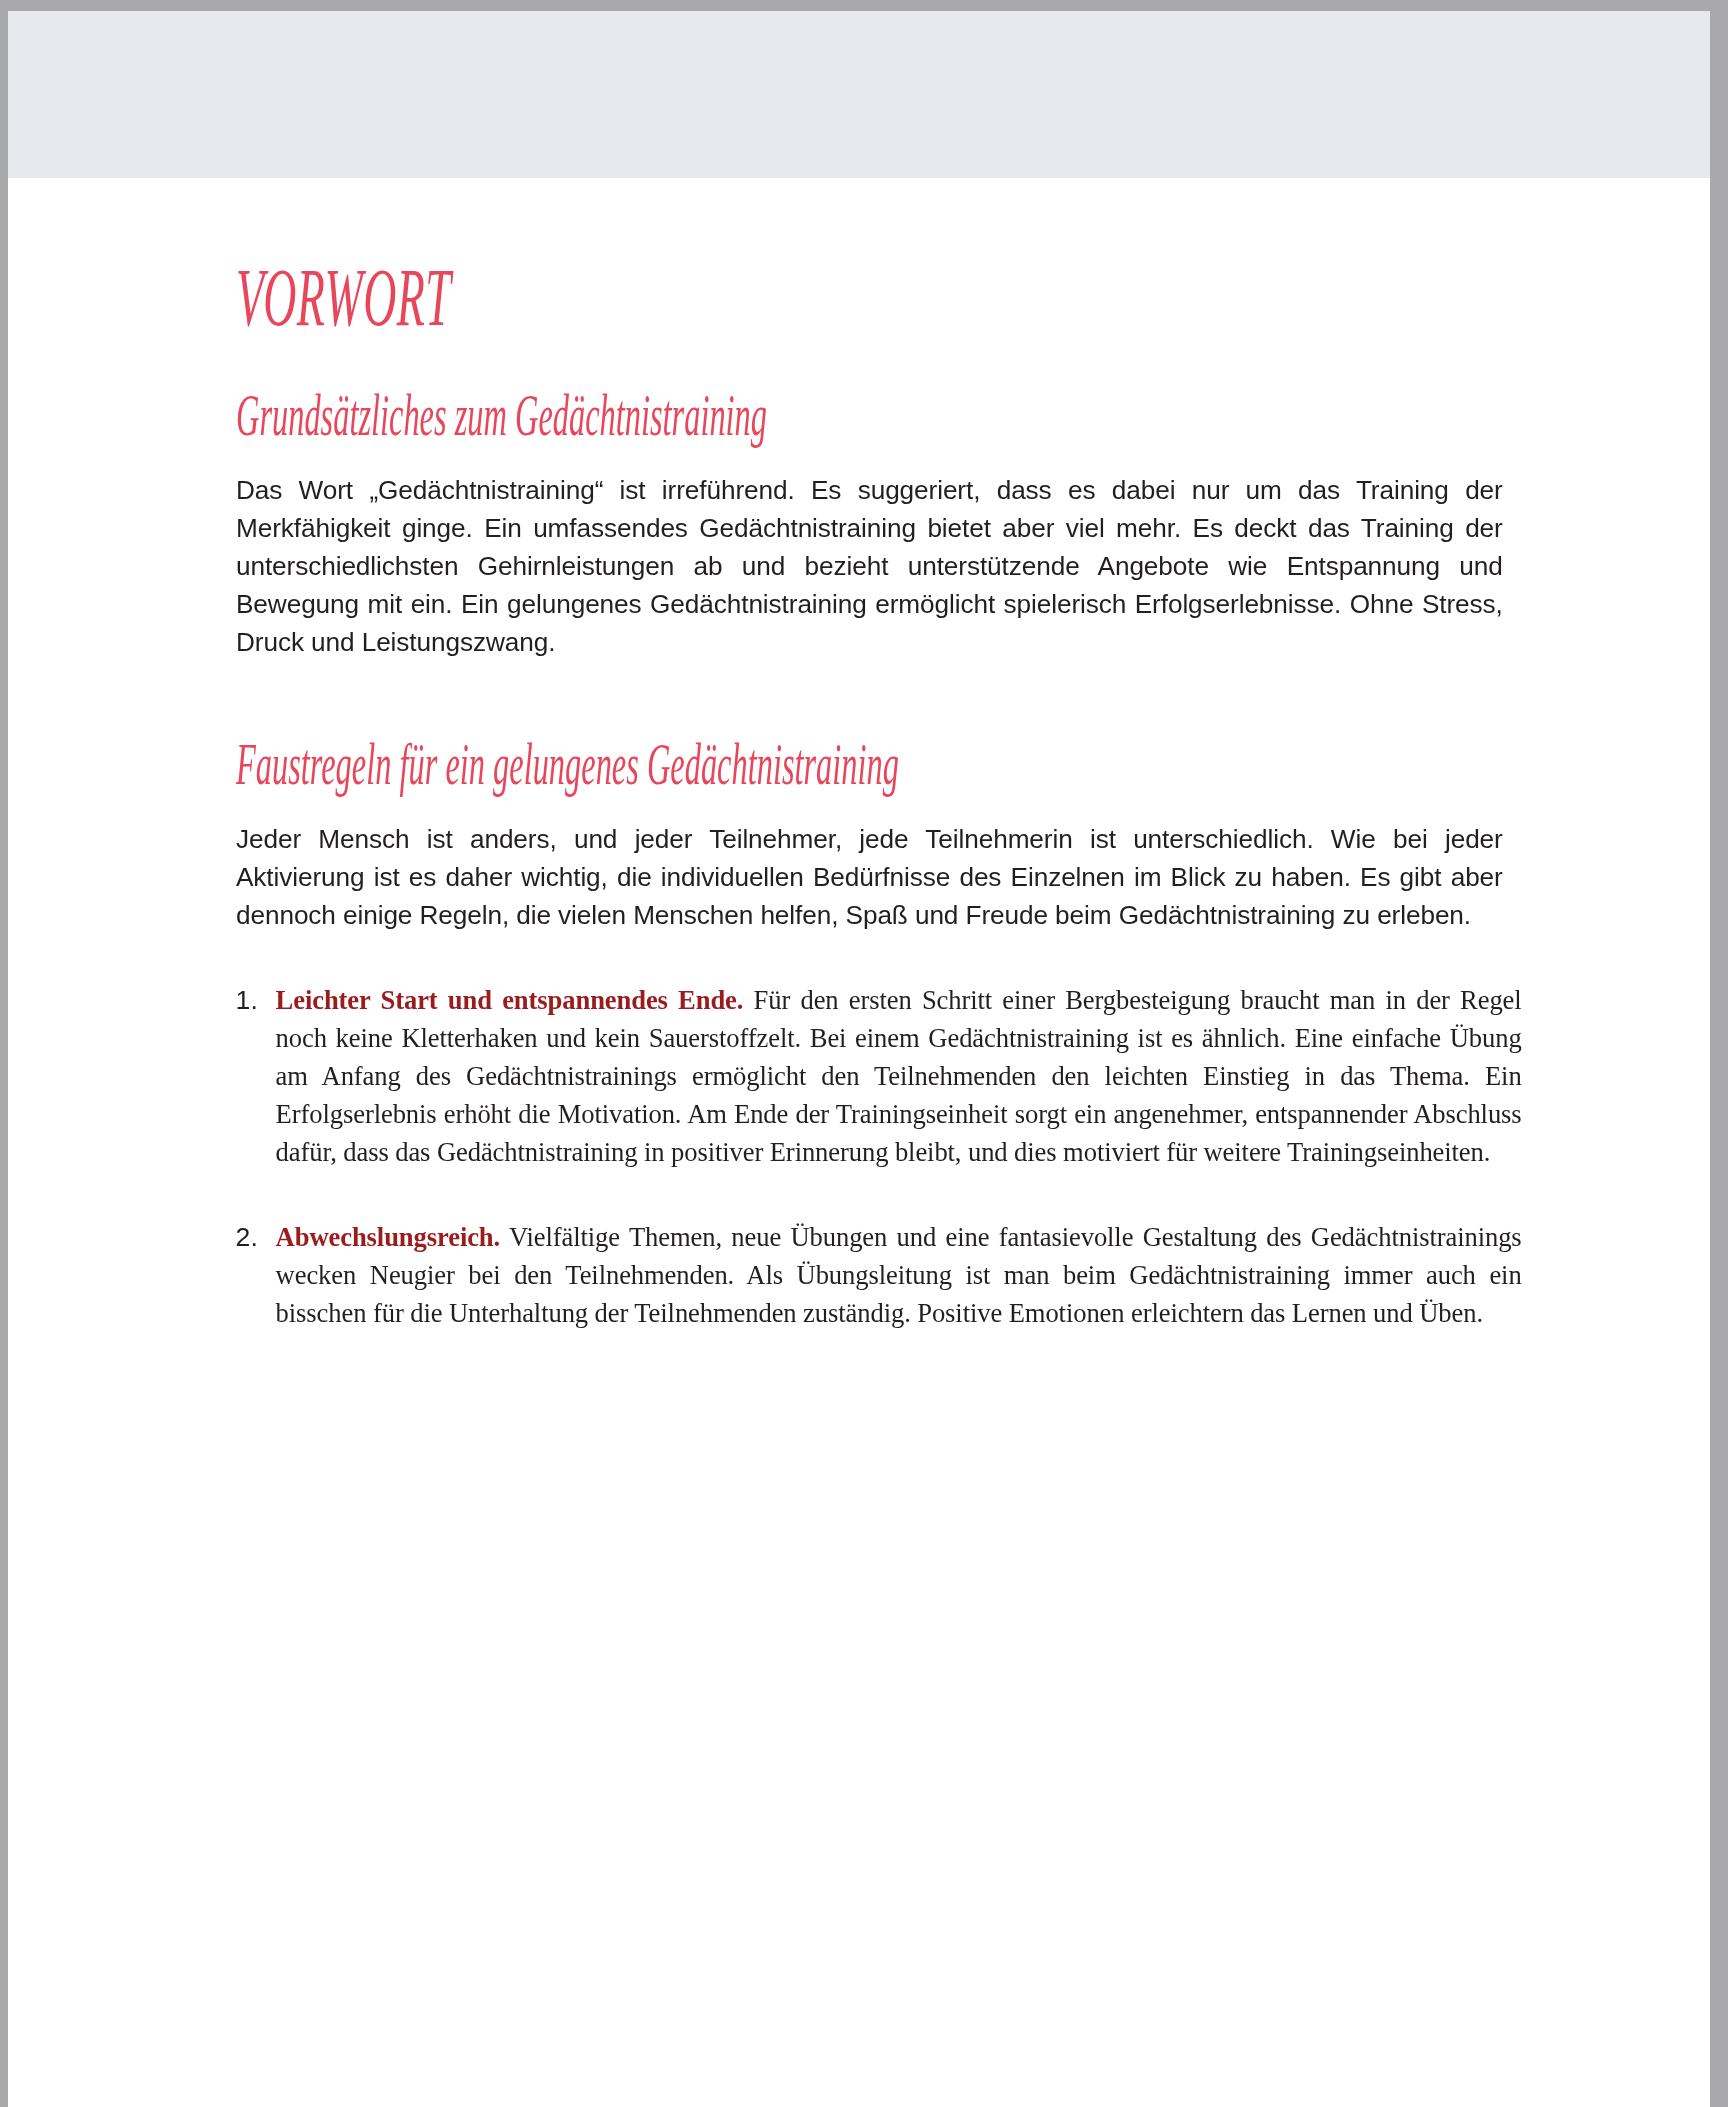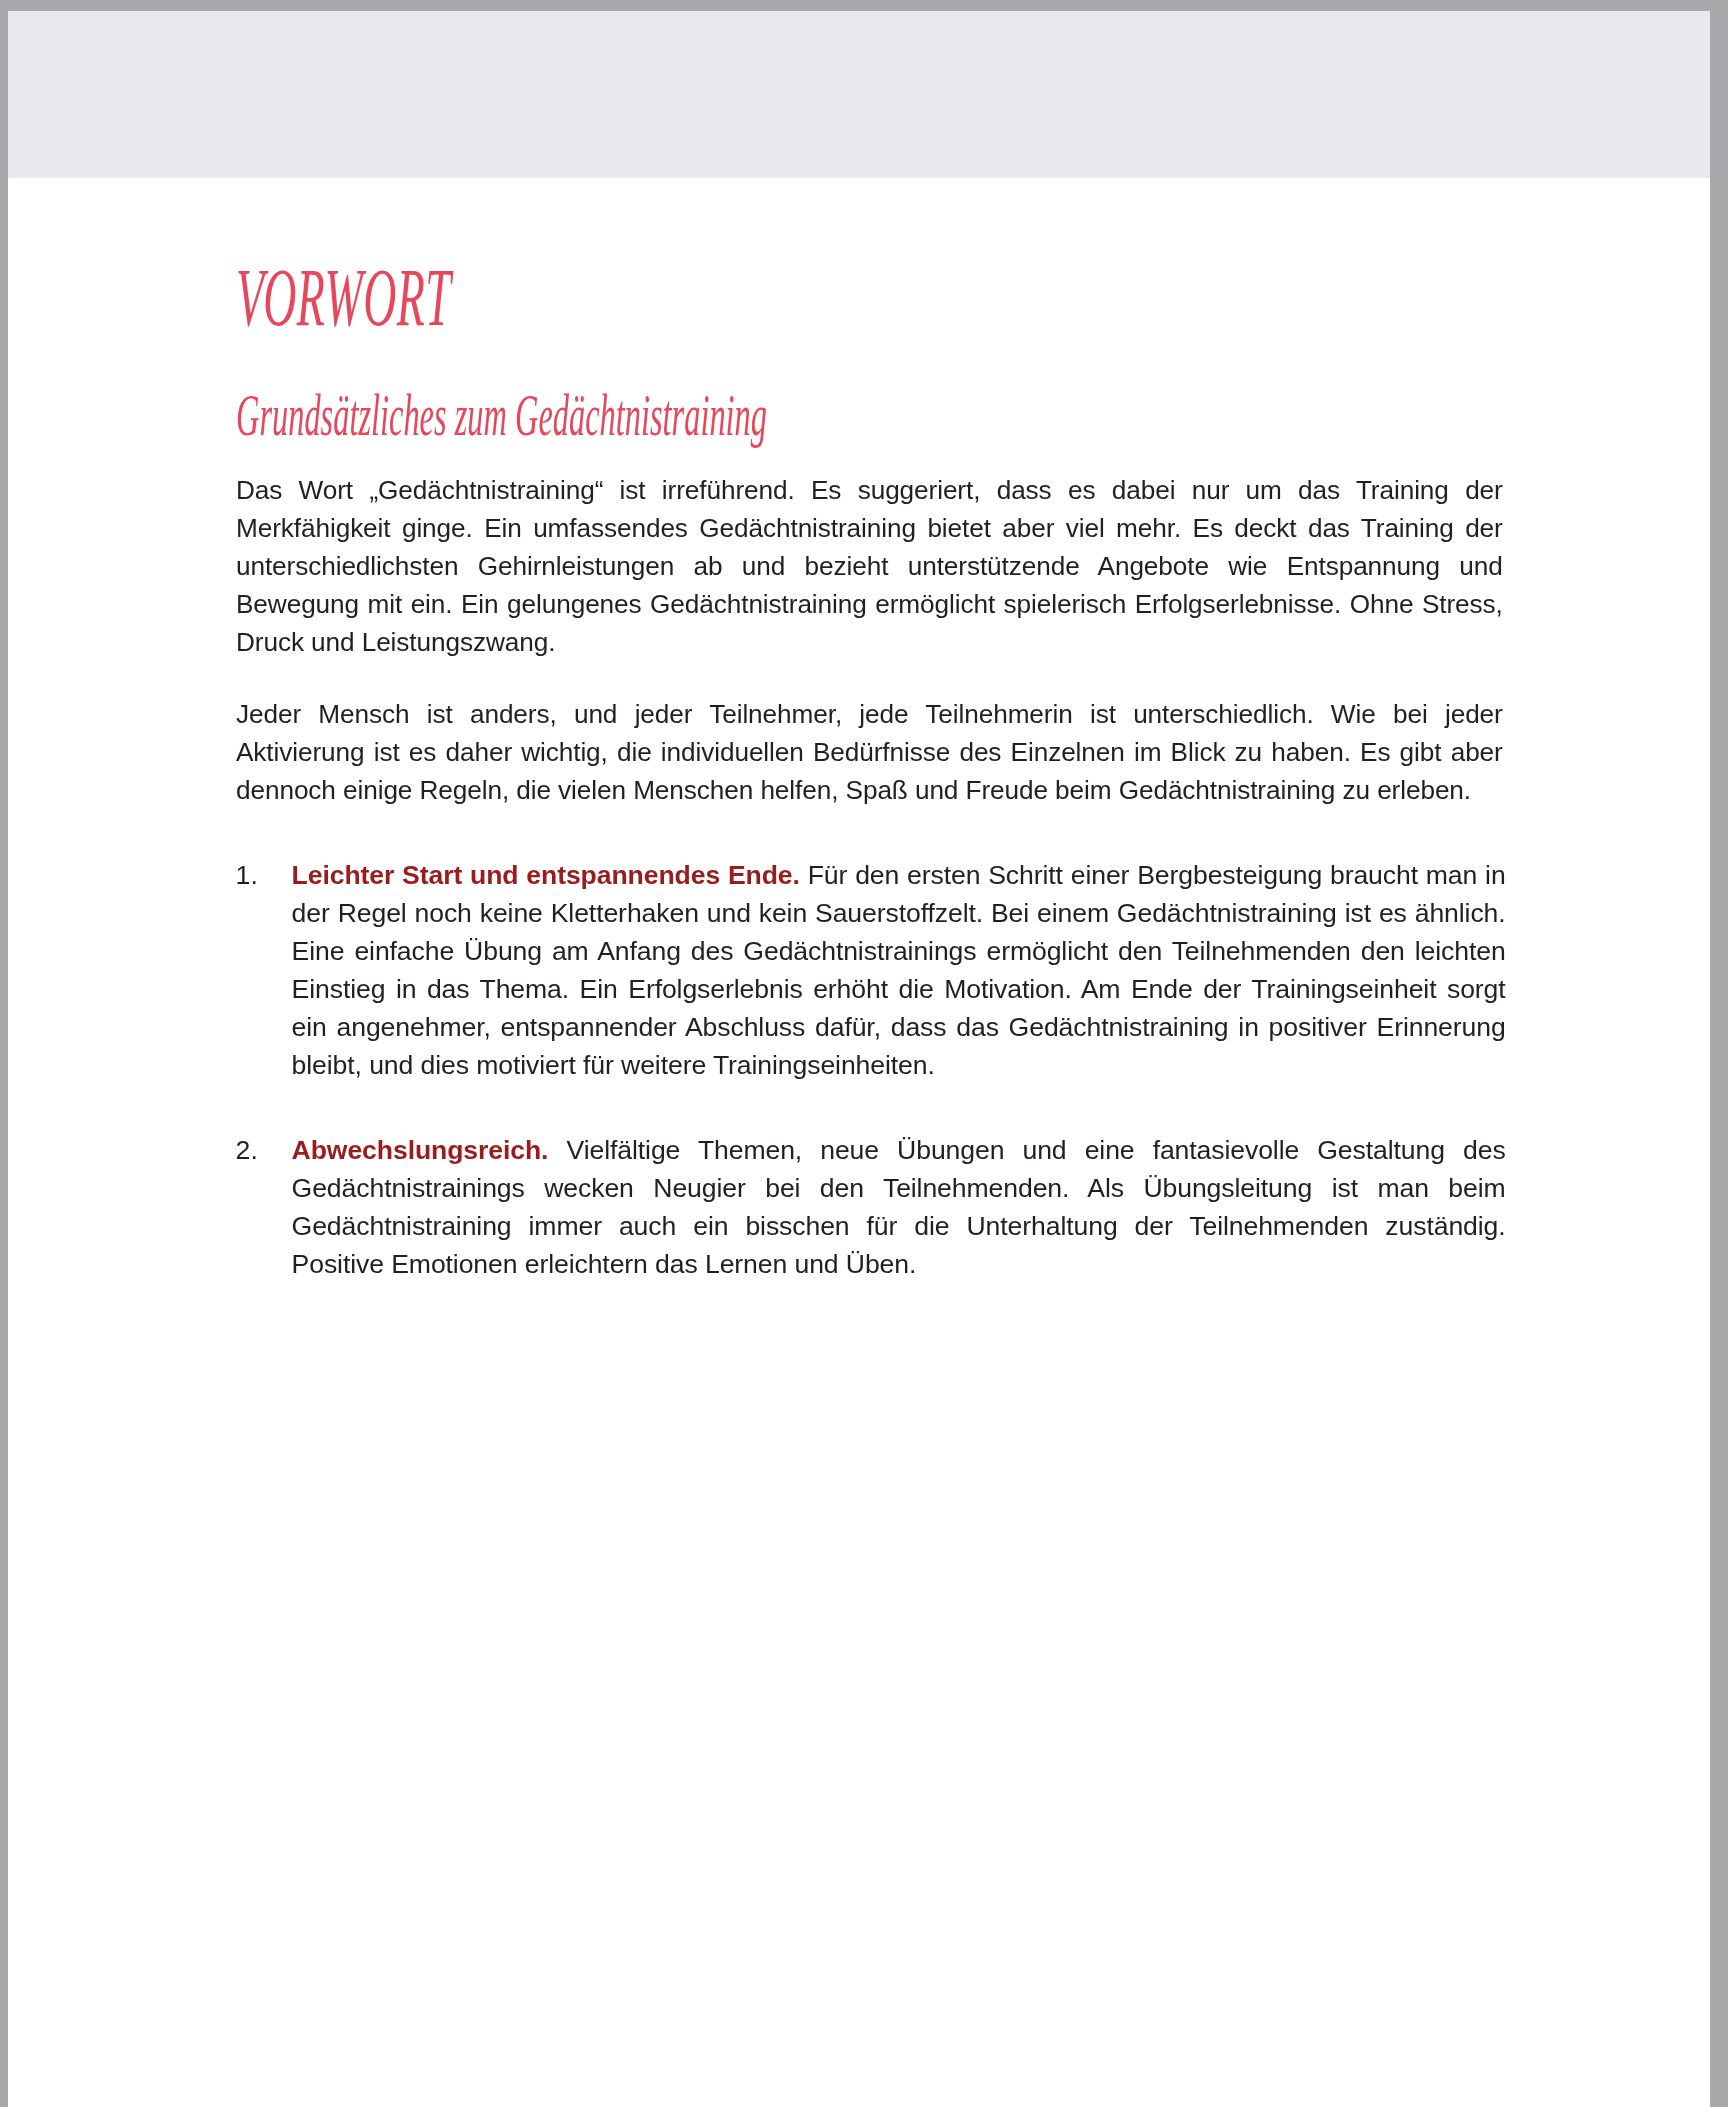--- a/index.html
+++ b/index.html
@@ -124,22 +124,22 @@
     position: absolute;
     left: 0;
     top: 0;
     font-family: "Liberation Sans", sans-serif;
     font-size: 26.6px;
     line-height: 38px;
     color: #231f20;
   }
 
   .rule-item .rule-text {
-    margin: 16px;
-    font-family: Liberation Sans, sans-serif;
+    margin: 0;
+    font-family: Liberation Serif, serif;
     font-size: 26.6px;
     line-height: 38px;
     color: #231f20;
     text-align: justify;
     text-justify: inter-word;
     letter-spacing: -0.1px;
   }
 
   .lead-in {
     font-weight: 700;
@@ -159,20 +159,23 @@
       <div class="column">
 
         <h1 class="doc-title">VORWORT</h1>
 
         <div class="heading-slot heading-slot-1">
           <h2 class="section-heading">Grundsätzliches zum Gedächtnistraining</h2>
         </div>
 
         <p class="body-para para-gap-1">Das Wort „Gedächtnistraining“ ist irreführend. Es suggeriert, dass es dabei nur um das Training der Merkfähigkeit ginge. Ein umfassendes Gedächtnistraining bietet aber viel mehr. Es deckt das Training der unterschiedlichsten Gehirnleistungen ab und bezieht unterstützende Angebote wie Entspannung und Bewegung mit ein. Ein gelungenes Gedächtnistraining ermöglicht spielerisch Erfolgserlebnisse. Ohne Stress, Druck und Leistungszwang.</p>
 
+        <div class="heading-slot heading-slot-2">
+          <h2 class="section-heading">Faustregeln für ein gelungenes Gedächtnistraining</h2>
+        </div>
 
         <p class="body-para para-gap-1">Jeder Mensch ist anders, und jeder Teilnehmer, jede Teilnehmerin ist unterschiedlich. Wie bei jeder Aktivierung ist es daher wichtig, die individuellen Bedürfnisse des Einzelnen im Blick zu haben. Es gibt aber dennoch einige Regeln, die vielen Menschen helfen, Spaß und Freude beim Gedächtnistraining zu erleben.</p>
 
         <ol class="rules-list">
 
           <li class="rule-item">
             <span class="marker">1.</span>
             <p class="rule-text"><span class="lead-in">Leichter Start und entspannendes Ende.</span><span> Für den ersten Schritt einer Bergbesteigung braucht man in der Regel noch keine Kletterhaken und kein Sauerstoffzelt. Bei einem Gedächtnistraining ist es ähnlich. Eine einfache Übung am Anfang des Gedächtnistrainings ermöglicht den Teilnehmenden den leichten Einstieg in das Thema. Ein Erfolgserlebnis erhöht die Motivation. Am Ende der Trainingseinheit sorgt ein angenehmer, entspannender Abschluss dafür, dass das Gedächtnistraining in positiver Erinnerung bleibt, und dies motiviert für weitere Trainingseinheiten.</span></p>
           </li>
 

